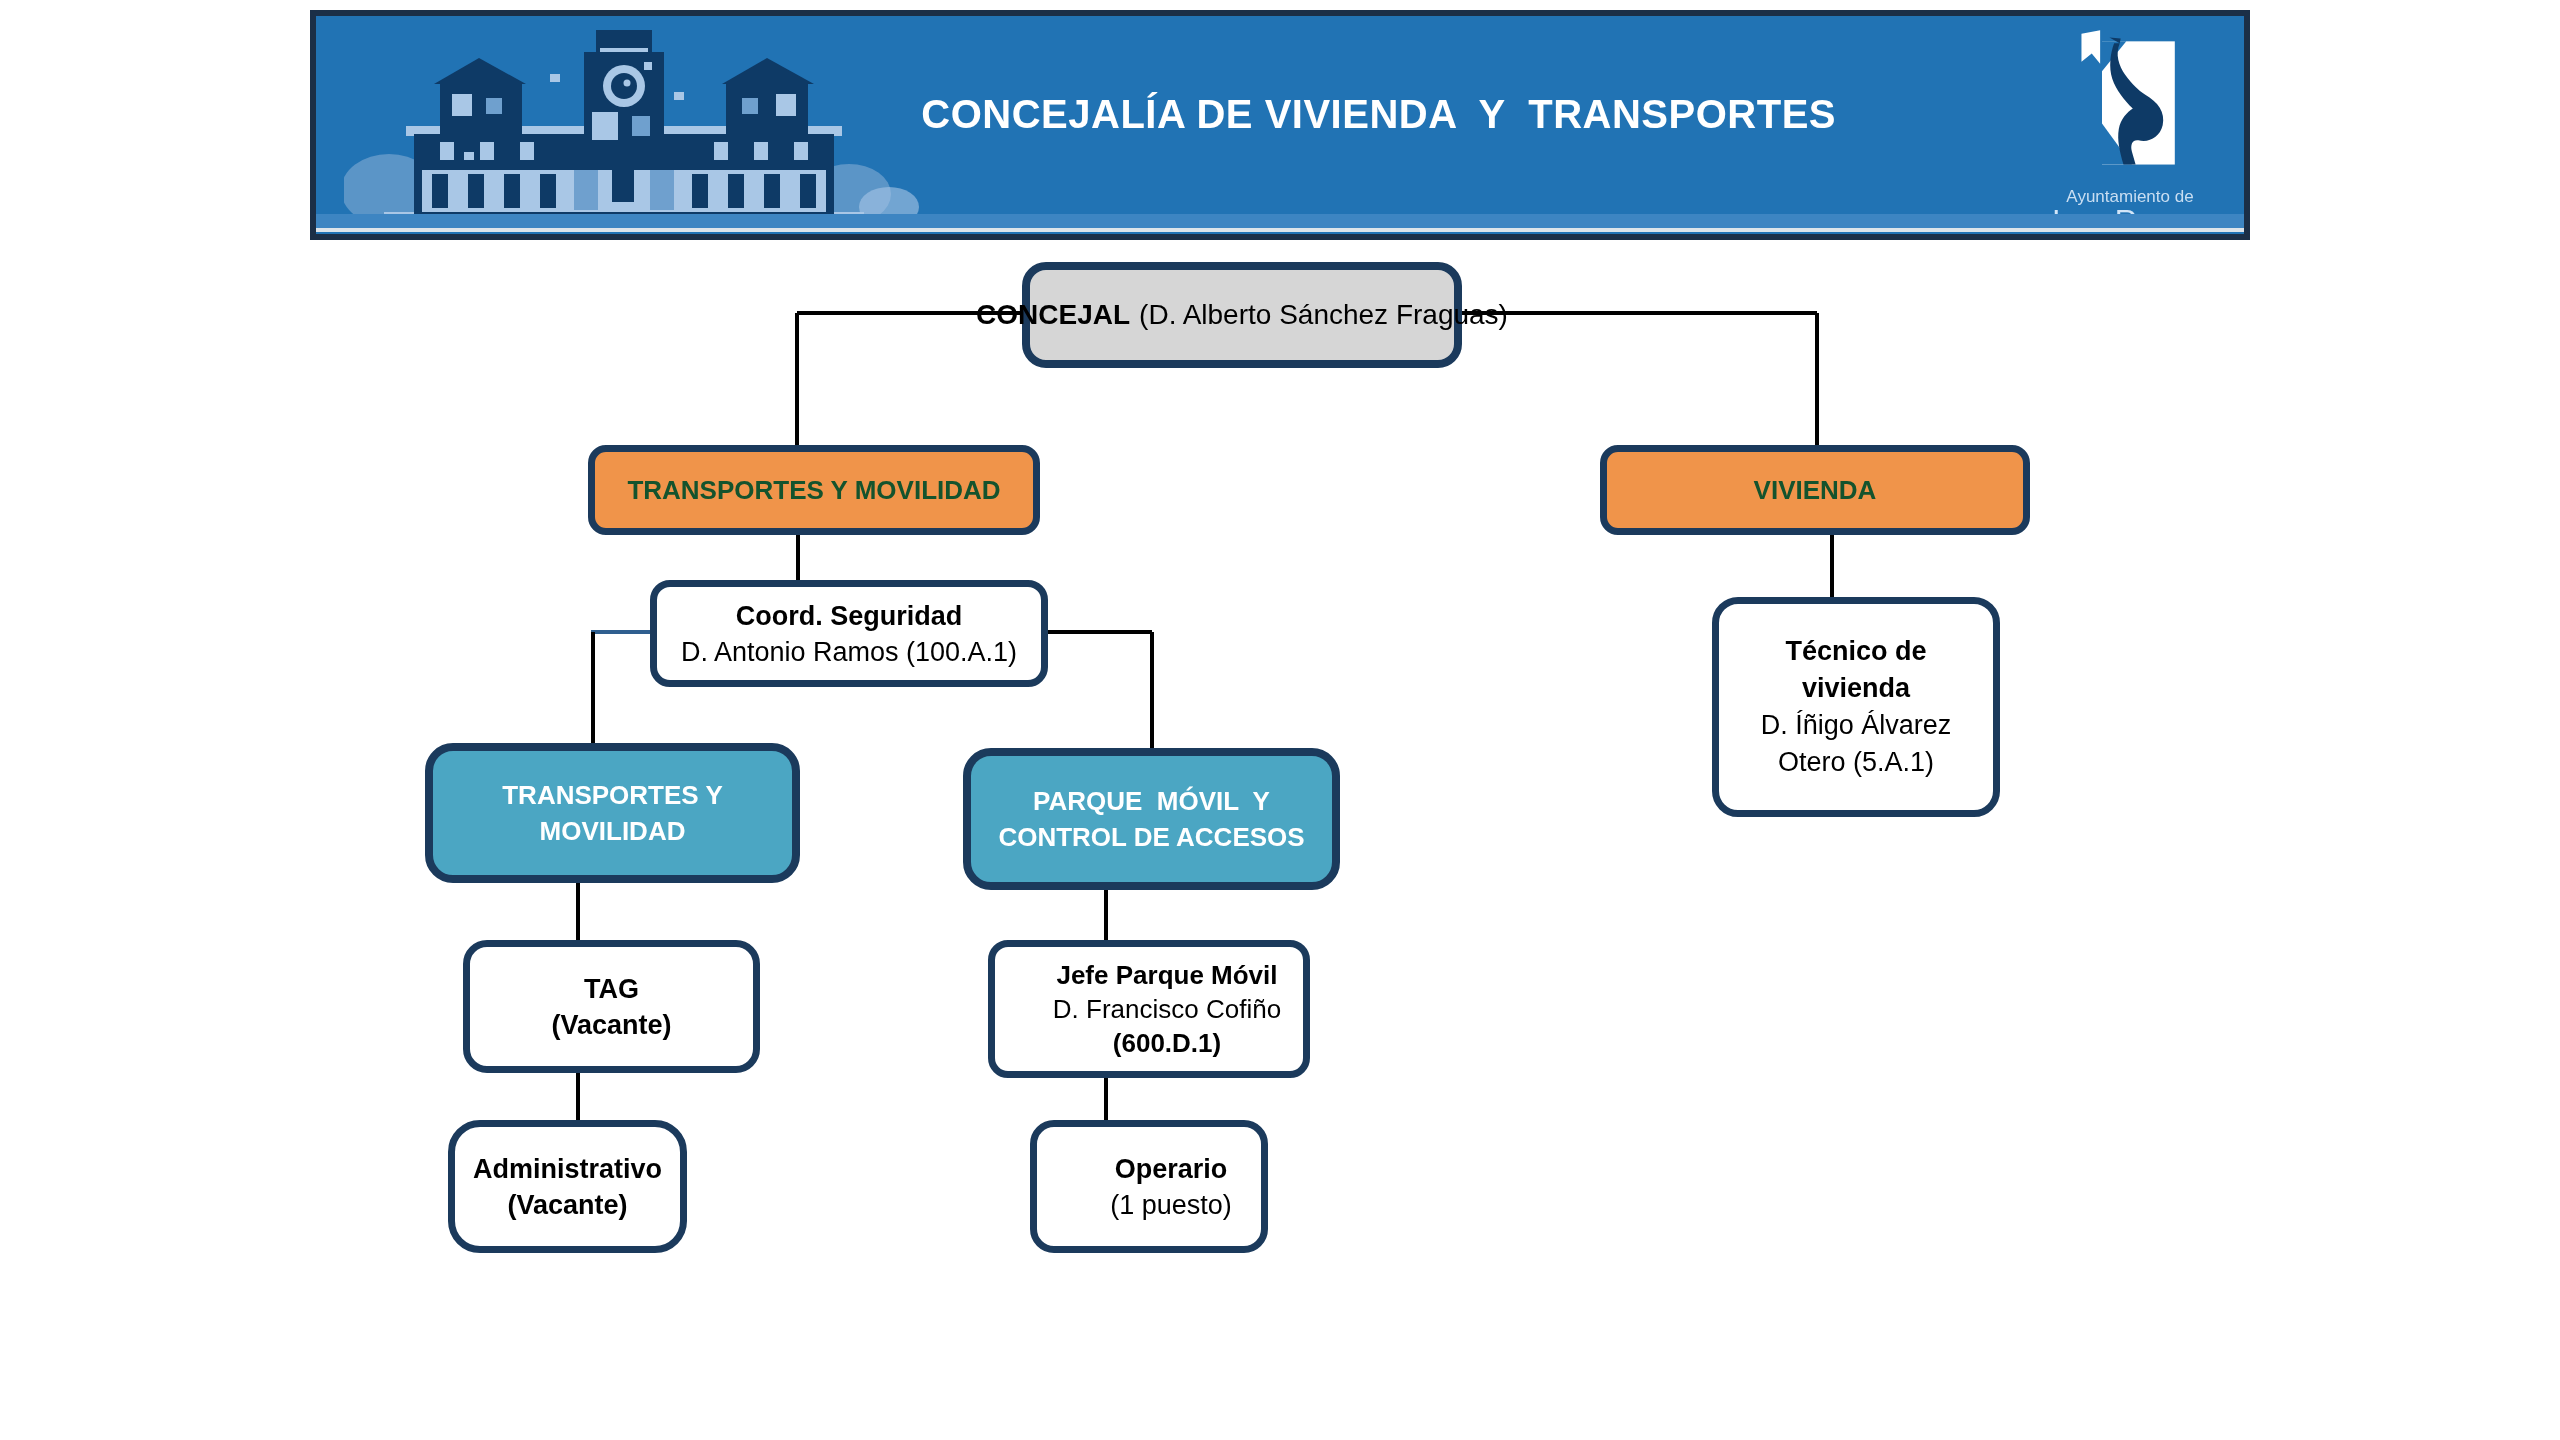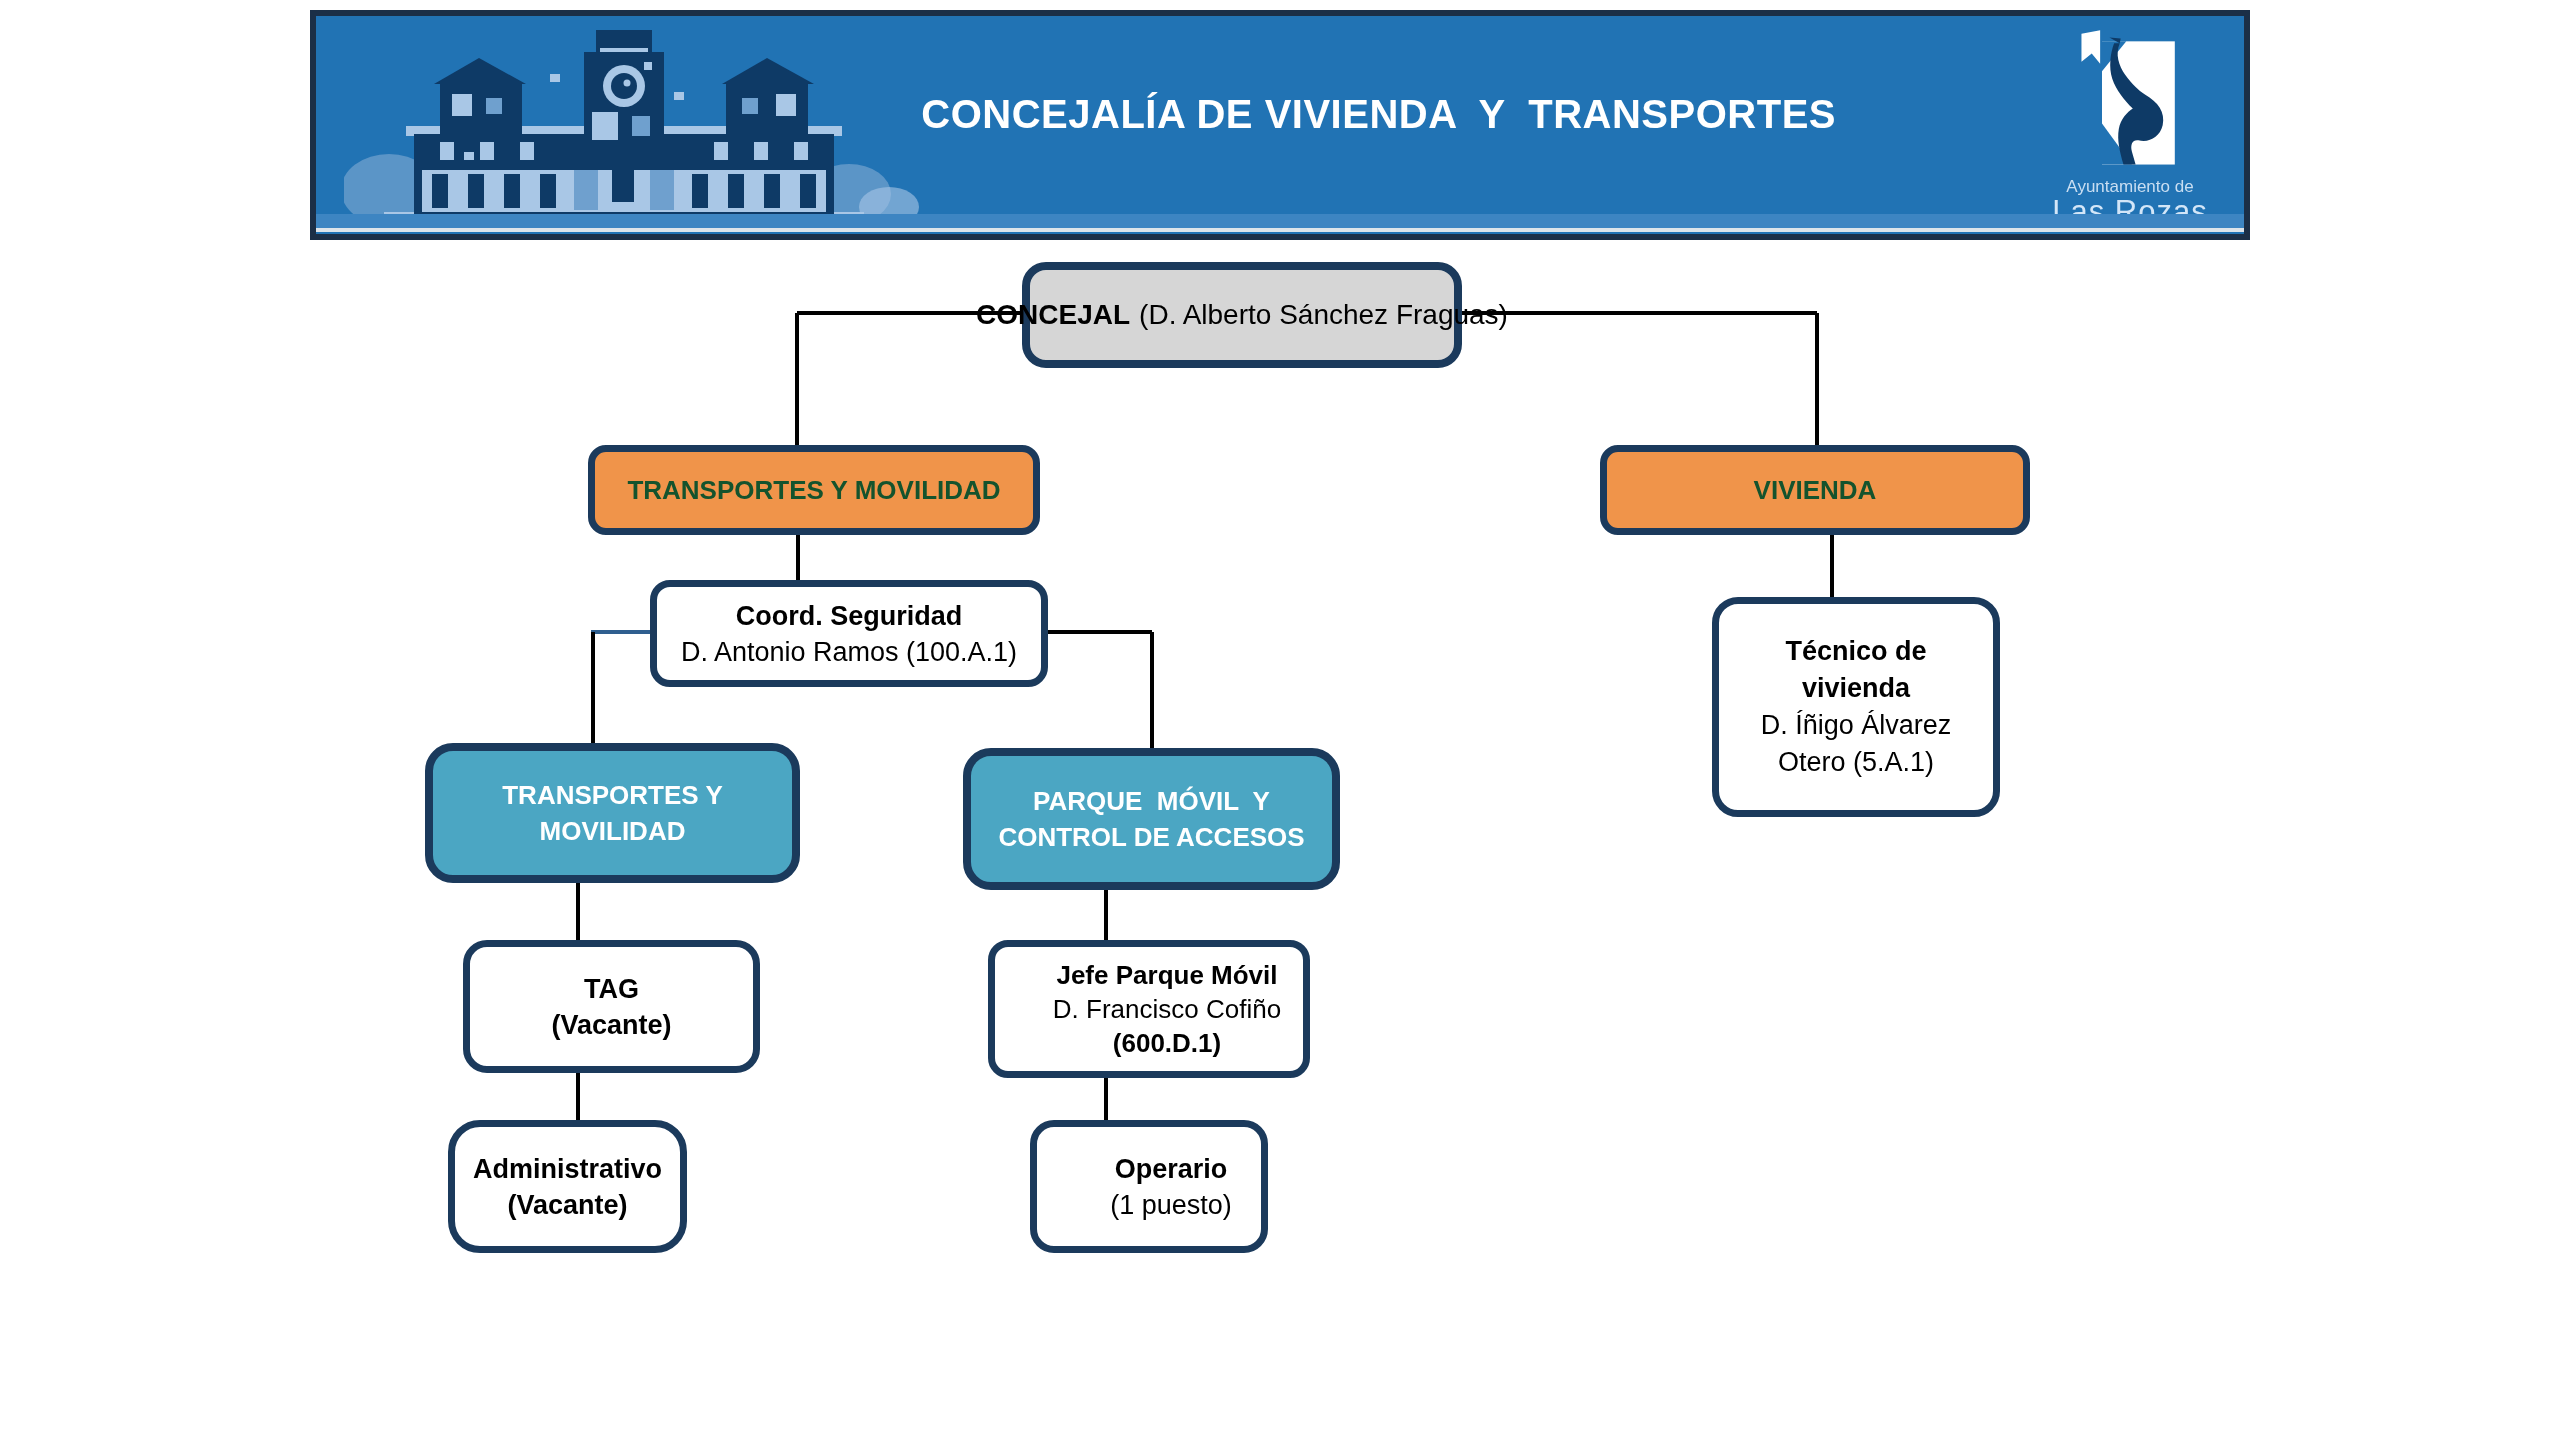--- a/index.html
+++ b/index.html
@@ -7,21 +7,21 @@
           font-family:"Liberation Sans",sans-serif;}
 
   
   .header{position:absolute;left:310px;top:10px;width:1940px;height:230px;box-sizing:border-box;
           background:var(--banner_blue,#2173B4);border:6px solid #1b2f47;}
   .building{position:absolute;left:28px;top:6px;width:580px;height:212px;}
   .banner-title{position:absolute;left:600px;top:76px;width:920px;text-align:right;
           font-size:40px;font-weight:bold;color:#fff;white-space:pre;letter-spacing:.5px;}
   .logo-wrap{position:absolute;right:26px;top:12px;width:176px;text-align:center;}
   .logo-wrap svg{display:block;margin:0 auto;}
-  .logo-small{font-size:17px;color:#c9def2;line-height:18px;margin-top:2px;}
+  .logo-small{font-size:17px;color:#c9def2;line-height:18px;margin-top:12px;}
   .logo-large{font-size:31px;color:#d3e6f8;line-height:32px;letter-spacing:1px;}
 
   
   .box{position:absolute;box-sizing:border-box;border:7px solid var(--navy,#1B3A5C);
        border-radius:20px;display:flex;flex-direction:column;align-items:center;
        justify-content:center;text-align:right;color:#000;background:#fff;
        font-size:27px;line-height:36px;white-space:pre;}
   .box .b{font-weight:bold;}
   .gray{background:var(--gray,#D6D6D6);border-width:8px;border-radius:24px;
         flex-direction:row;gap:9px;font-size:28px;}

